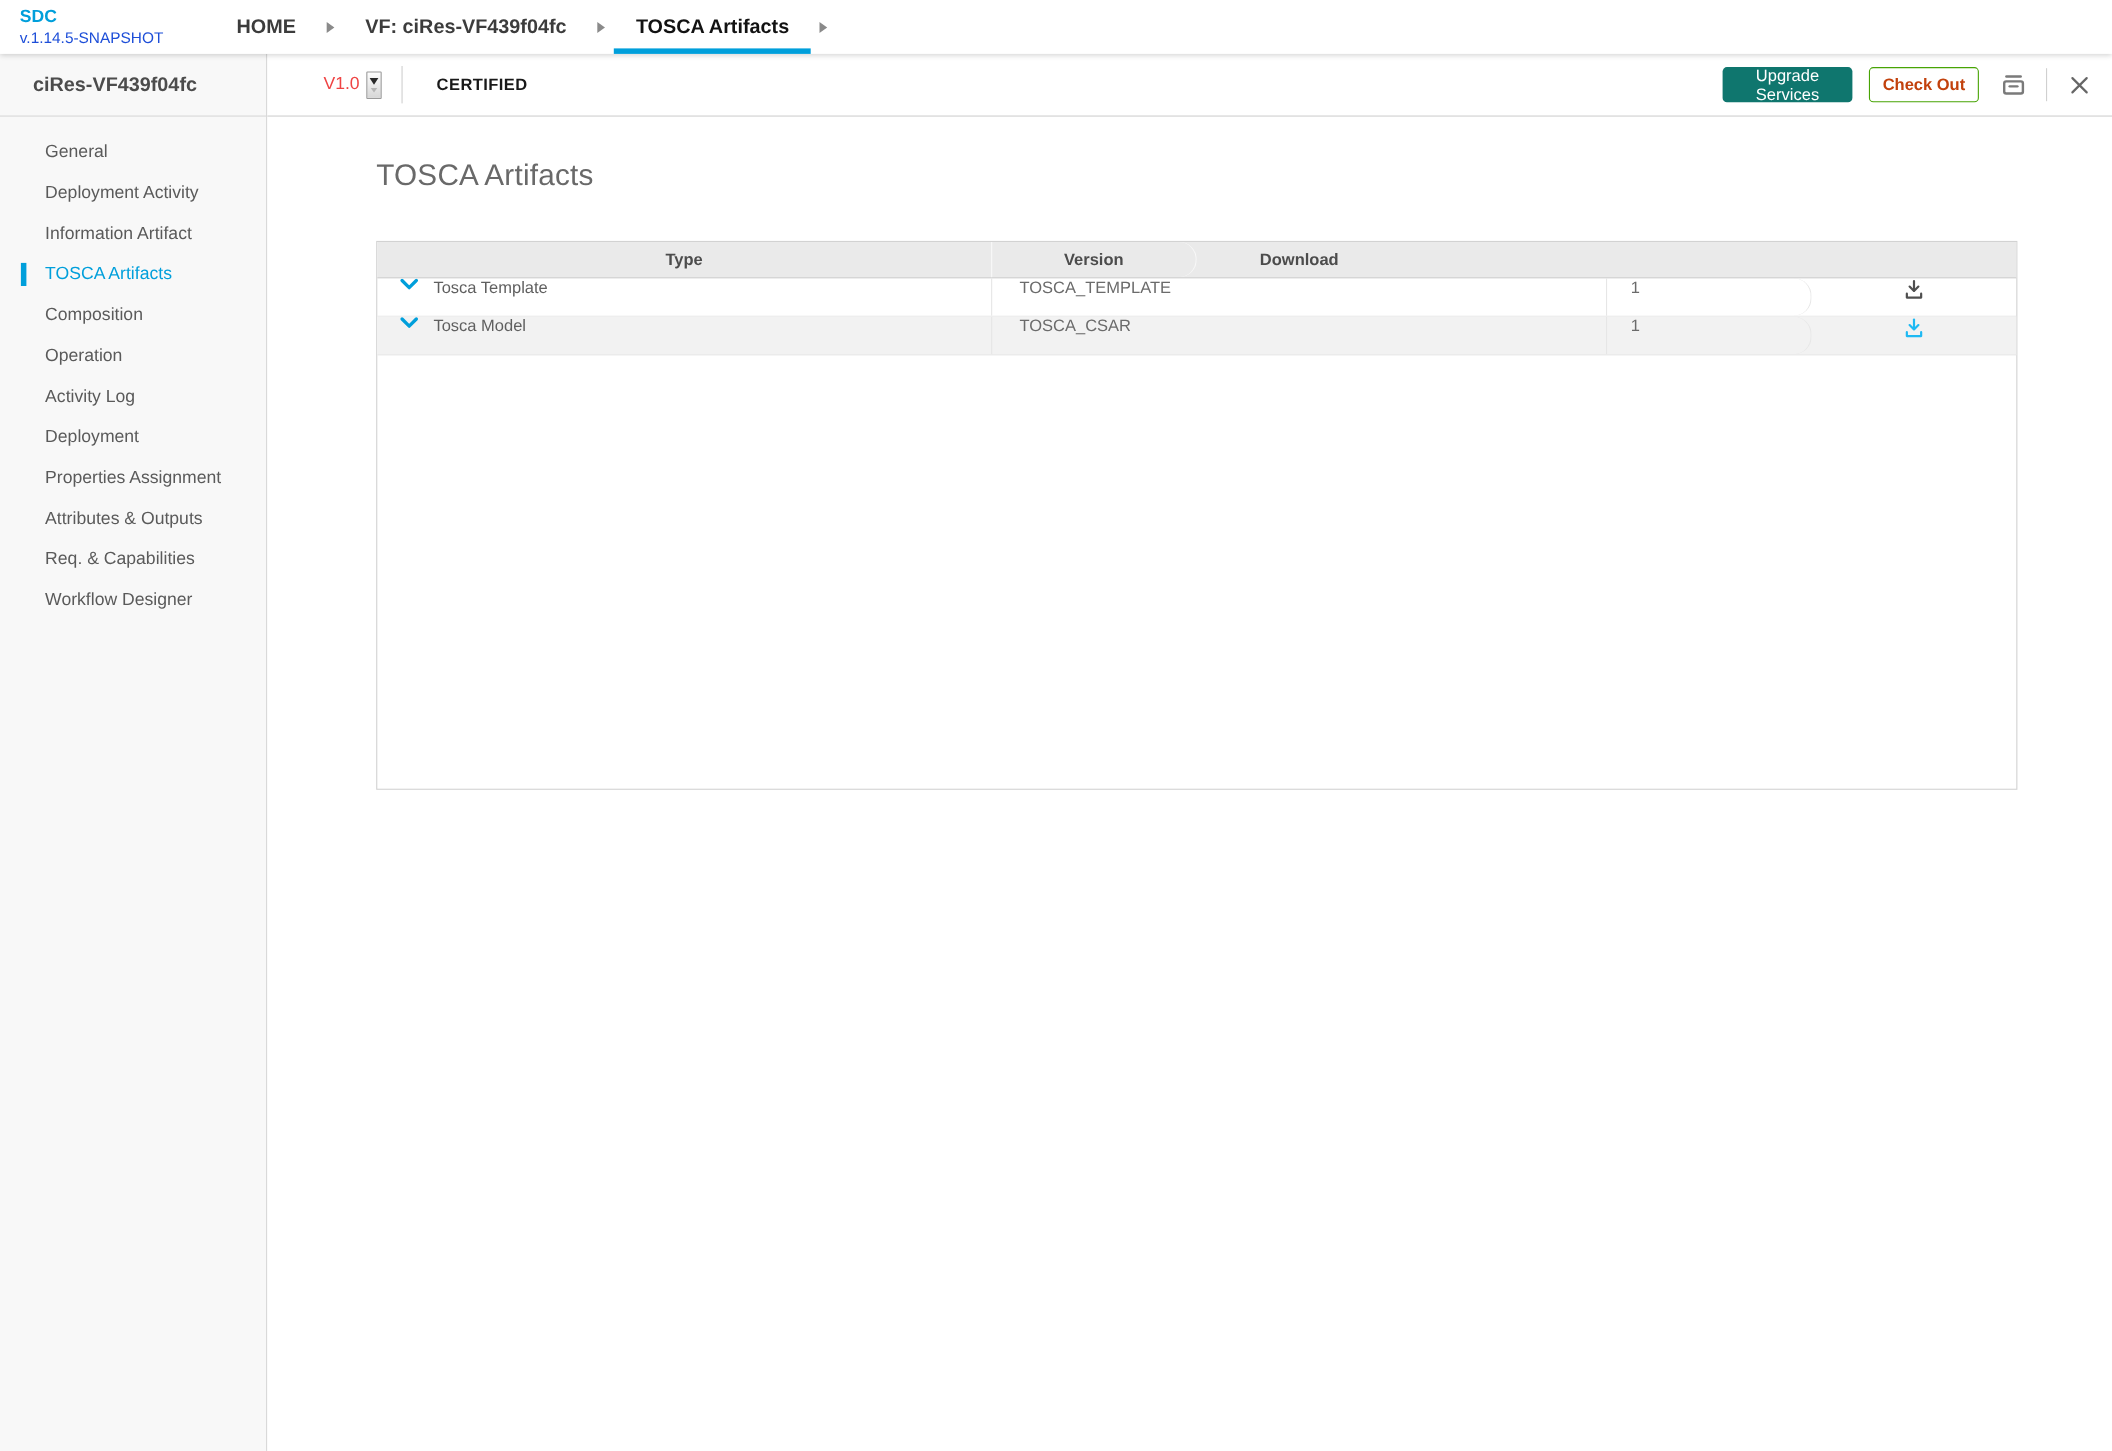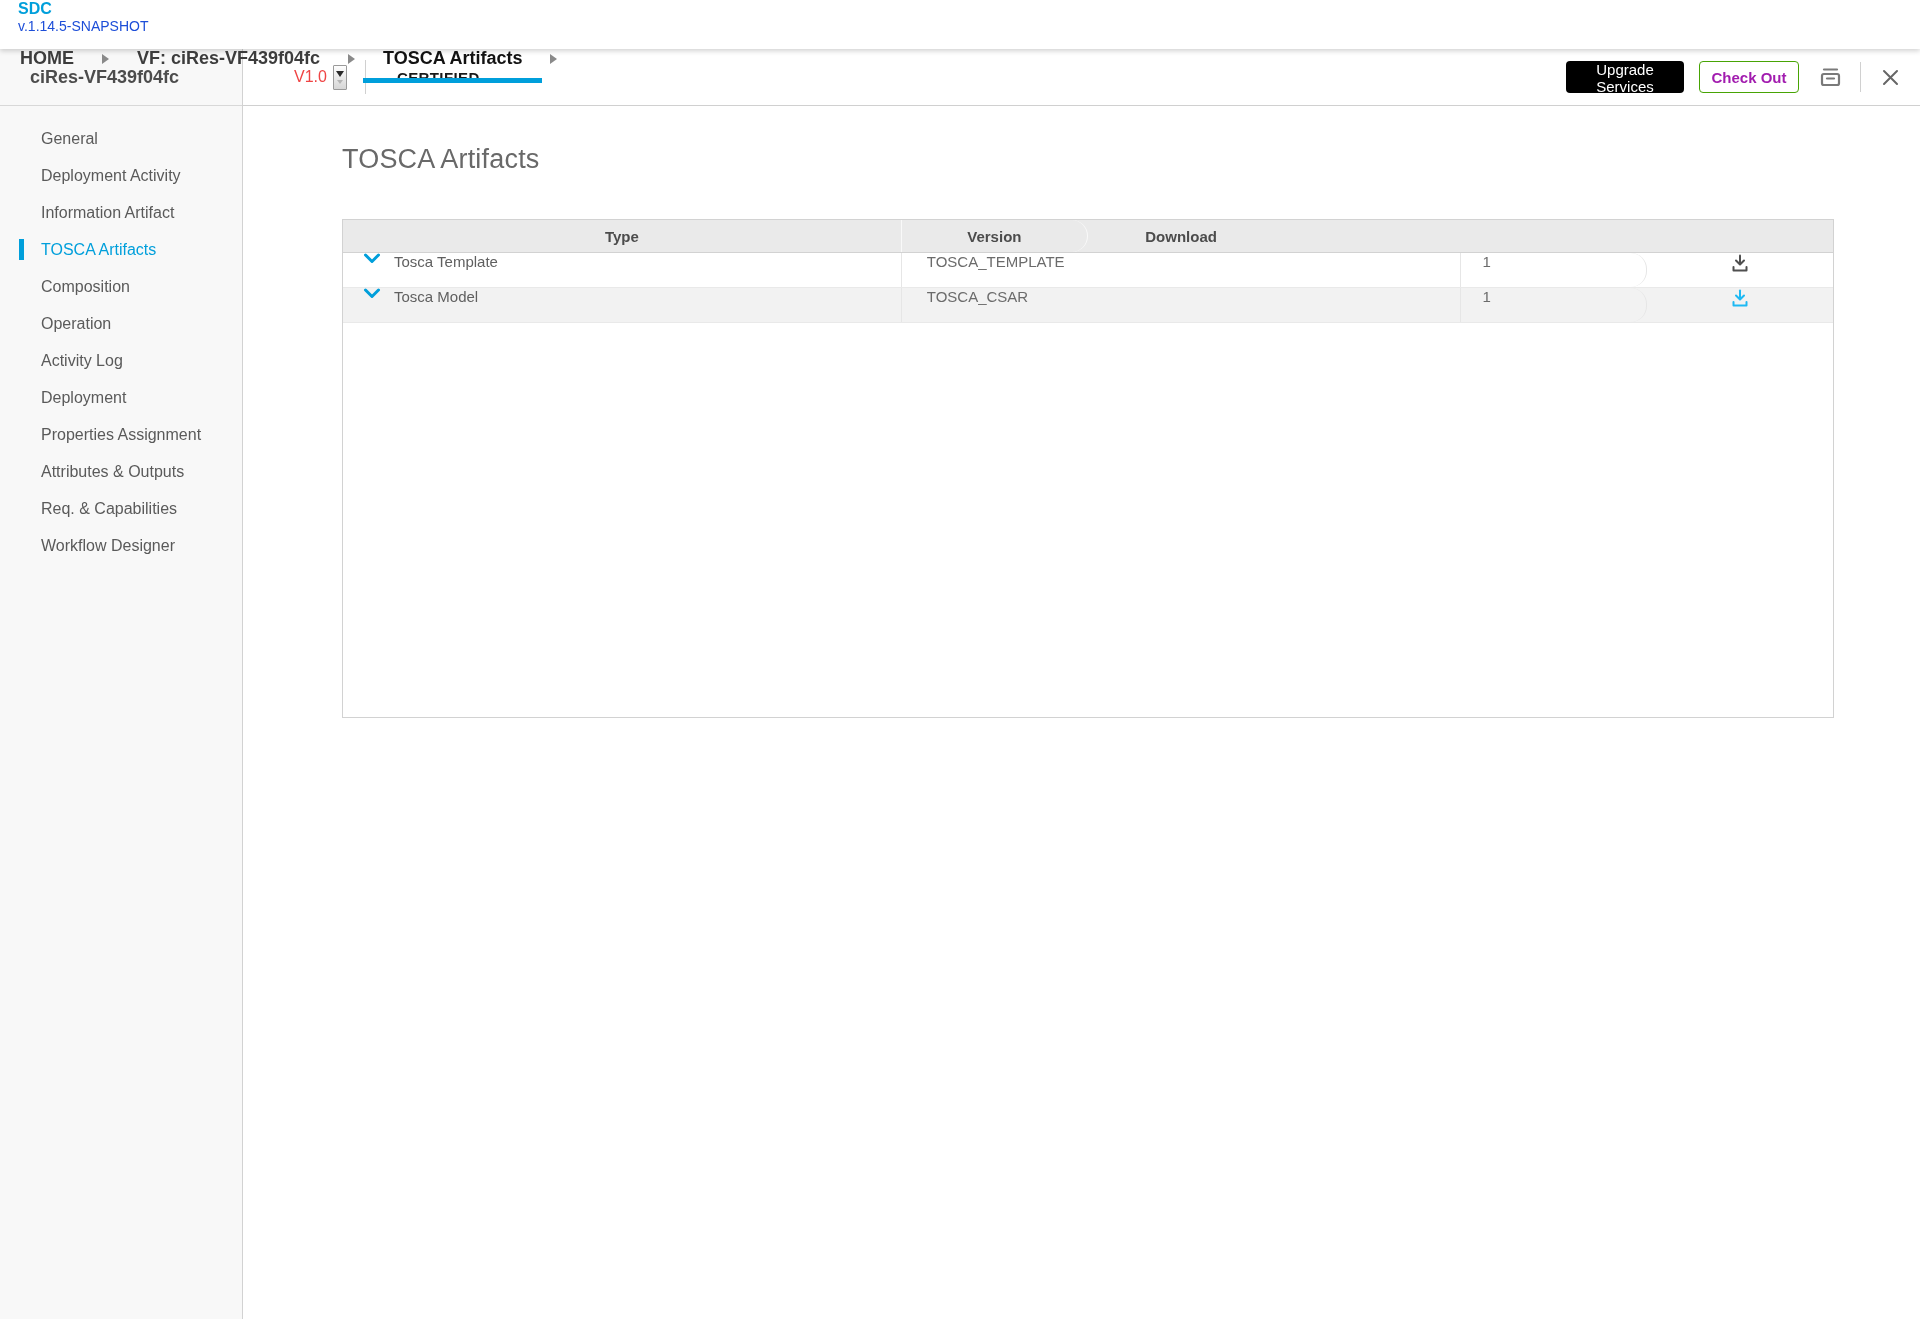--- a/index.html
+++ b/index.html
@@ -1,21 +1,21 @@
 <!DOCTYPE html>
 <html><head>
 <meta charset="utf-8">
 <style>
   * { margin:0; padding:0; box-sizing:border-box; }
   html,body { width:1920px; height:1319px; background:#fff;
     font-family:"Liberation Sans", sans-serif; overflow:hidden; }
 
   
-  .topbar { position:relative; height:49px; background:#fff; display:flex; 
-    box-shadow:0 2px 5px rgba(0,0,0,0.18); z-index:20;flex-direction:column; }
+  .topbar { position:relative; height:49px; background:#fff; display:flex; align-items:center;
+    box-shadow:0 2px 5px rgba(0,0,0,0.18); z-index:20; }
   .logo { padding-left:18px; width:195px; line-height:1.15; }
   .logo .sdc { color:#009fdb; font-weight:700; font-size:16px; }
   .logo .ver { color:#1d4ed8; font-size:14px; }
   .crumbs { display:flex; align-items:center; height:100%; }
   .crumb { position:relative; height:100%; display:flex; align-items:center;
     padding:16px 20px; font-size:18px; font-weight:600; color:#3c3c3c; cursor:pointer; }
   .crumb.active { font-weight:700; color:#121212; }
   .crumb.active .underline { position:absolute; left:0; right:0; bottom:0; height:5px; background:#009fdb; }
   .crumb-sep { width:0; height:0; border-left:7px solid #8a8a8a;
     border-top:5px solid transparent; border-bottom:5px solid transparent; margin:0 8px; }
@@ -45,23 +45,23 @@
     align-items:center; justify-content:center; cursor:pointer; }
   .spinner .tri-dark { width:0; height:0; border-top:6px solid #2a2a2a;
     border-left:4px solid transparent; border-right:4px solid transparent; }
   .spinner .tri-lite { margin-top:3px; width:0; height:0; border-top:4px solid #b5b5b5;
     border-left:3px solid transparent; border-right:3px solid transparent; }
   .toolbar-vdiv { width:1px; height:34px; background:#d0d0d0; margin-left:18px; }
   .state-label { margin-left:31px; font-size:15px; font-weight:700; color:#191919; letter-spacing:.4px; }
   .toolbar-right { margin-left:auto; display:flex; align-items:center; padding-right:20px; }
   .btn { height:32px; border-radius:4px; font-family:"Liberation Sans",sans-serif;
     font-size:15px; cursor:pointer; }
-  .btn-upgrade { width:118px; background:#000000; border:none; color:#fff; cursor:default; }
+  .btn-upgrade { width:118px; background:#0f766e; border:none; color:#fff; cursor:default; }
   .btn-checkout { width:100px; margin-left:15px; background:#fff; border:1.5px solid #47a404;
-    color:#a21caf; font-weight:600; }
+    color:#c2410c; font-weight:600; }
   .icon-btn { background:none; border:none; cursor:pointer; display:flex; align-items:center; }
   .print-btn { margin-left:18px; }
   .right-vdiv { width:1px; height:30px; background:#d0d0d0; margin-left:16px; }
   .close-btn { margin-left:20px; }
 
   
   .page { padding:38px 0 0 99px; }
   .page-title { font-size:27px; font-weight:400; color:#696969; letter-spacing:.2px; }
 
   .table-wrap { margin-top:44px; width:1492px; height:499px;

